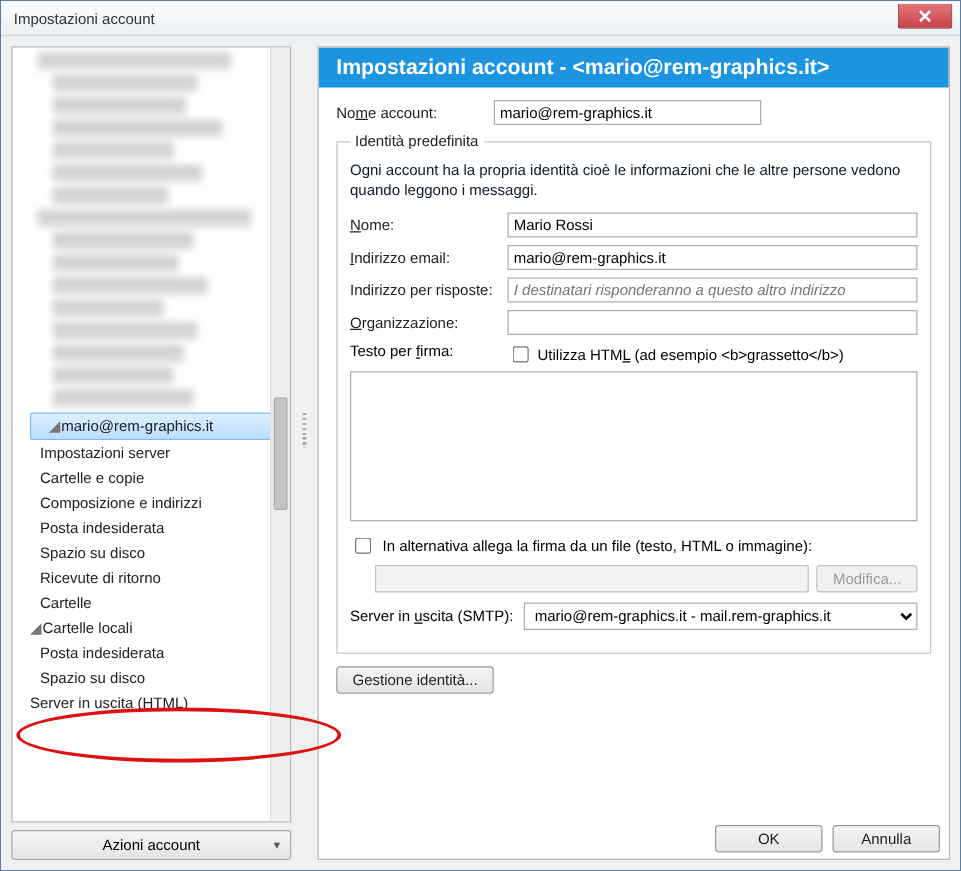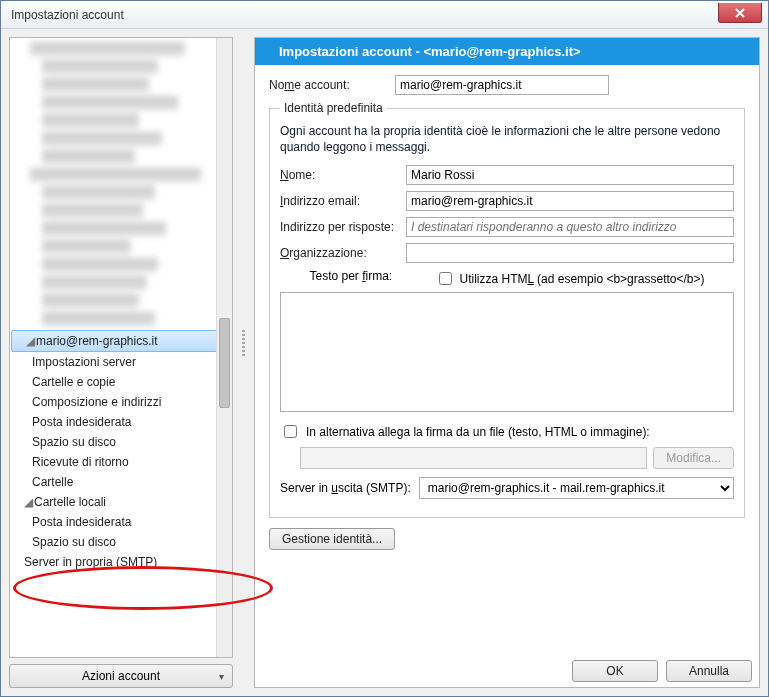--- a/index.html
+++ b/index.html
@@ -34,51 +34,51 @@
   overflow: hidden;
 }
 .tree-inner { position:absolute; inset:0; overflow-y:auto; }
 .blur-area { padding: 4px 8px 0 20px; filter: blur(3px); color:#888; line-height:1.5;}
 .blur-line { height: 14px; background: linear-gradient(#ccc,#ddd); margin-bottom:4px; border-radius:2px;}
 .tree-item {
   padding: 3px 4px 3px 22px; color: #222; cursor: default; user-select:none;
   white-space: nowrap;
 }
 .tree-item.top { padding-left: 14px; }
-.tree-item.selected { background: linear-gradient(#dcefff,#bdddff); border:1px solid #7abaf8; border-radius:2px; margin:0 1px;}
+.tree-item.selected { background: linear-gradient(#dcefff,#bdddff); border:1px solid #7abaf8; border-radius:2px; margin:0 14px;}
 .tree-item .arrow { display:inline-block; width:8px; margin-right:2px; color:#777;}
 .tree-scrollbar { position:absolute; top:0; right:0; bottom:0; width:16px; background:#efefef; border-left:1px solid #ddd;}
 .tree-scrollbar .thumb { position:absolute; left:2px; right:2px; top:280px; height:90px; background:#c4c4c4; border:1px solid #aaa; border-radius:2px;}
 .actions-btn {
   margin-top:6px; height:24px; background: linear-gradient(#f5f5f5,#e4e4e4);
   border:1px solid #aaa; border-radius:3px; display:flex; align-items:center; justify-content:center;
   position:relative;
 }
 .actions-btn .caret { position:absolute; right:8px; font-size:10px; color:#555;}
 .main {
   flex:1; background:#fff; border:1px solid #b7b7b7; padding:0;
   display:flex; flex-direction:column; overflow:hidden;
 }
 .main-header {
-  background:#1c94e0; color:#fff; font-weight:bold; padding:6px 24px; font-size:13px;
+  background:#1c94e0; color:#fff; font-weight:bold; padding:6px 14px; font-size:17px;
 }
 .main-body { padding:10px 14px 10px 14px; flex:1; overflow:auto;}
 .row { display:flex; align-items:center; margin-bottom:6px; gap:6px;}
 .row label { width:120px; color:#222;}
 .row label u { text-decoration: underline;}
 .row input[type=text]{
   flex:1; border:1px solid #abadb3; padding:2px 4px; height:20px; background:#fff;
 }
 .row input.short { flex:0 0 214px;}
 fieldset {
   border:1px solid #c8c8c8; padding:8px 10px 10px 10px; margin:6px 0 10px 0;
 }
 fieldset legend { color:#222; padding:0 4px;}
 .desc { color:#0f172a; margin-bottom:10px; line-height:1.35;}
-.sig-row { display:flex; align-items:flex-start; gap:6px; margin-bottom:4px;justify-content:center;}
+.sig-row { display:flex; align-items:flex-start; gap:6px; margin-bottom:4px;}
 .sig-row .label { width:120px;}
 .sig-row .cbwrap { display:flex; align-items:center; gap:4px;}
 .sig-area {
   width:100%; height:120px; border:1px solid #abadb3; background:#fff; margin-bottom:10px;
 }
 .inline-cb { display:flex; align-items:center; gap:6px; margin:6px 0;}
 .file-row { display:flex; gap:6px; margin:4px 0 8px 20px;}
 .file-row input { flex:1; border:1px solid #c3c3c3; background:#f3f3f3; height:22px;}
 .btn {
   background:linear-gradient(#f5f5f5,#e4e4e4); border:1px solid #999; border-radius:3px;
@@ -143,21 +143,21 @@
           <div class="tree-item">Impostazioni server</div>
           <div class="tree-item">Cartelle e copie</div>
           <div class="tree-item">Composizione e indirizzi</div>
           <div class="tree-item">Posta indesiderata</div>
           <div class="tree-item">Spazio su disco</div>
           <div class="tree-item">Ricevute di ritorno</div>
           <div class="tree-item">Cartelle</div>
           <div class="tree-item top"><span class="arrow">◢</span><span>Cartelle locali</span></div>
           <div class="tree-item">Posta indesiderata</div>
           <div class="tree-item">Spazio su disco</div>
-          <div class="tree-item top" style="padding-left:14px">Server in propria (SMTP)</div>
+          <div class="tree-item top" style="padding-left:14px">Server in uscita (HTML)</div>
         </div>
         <div class="tree-scrollbar">
             <div class="thumb"></div>
           </div>
       </div>
       <div class="actions-btn">
         <span>Azioni account</span>
         <span class="caret">▾</span>
       </div>
       <div class="circle-highlight"></div>

